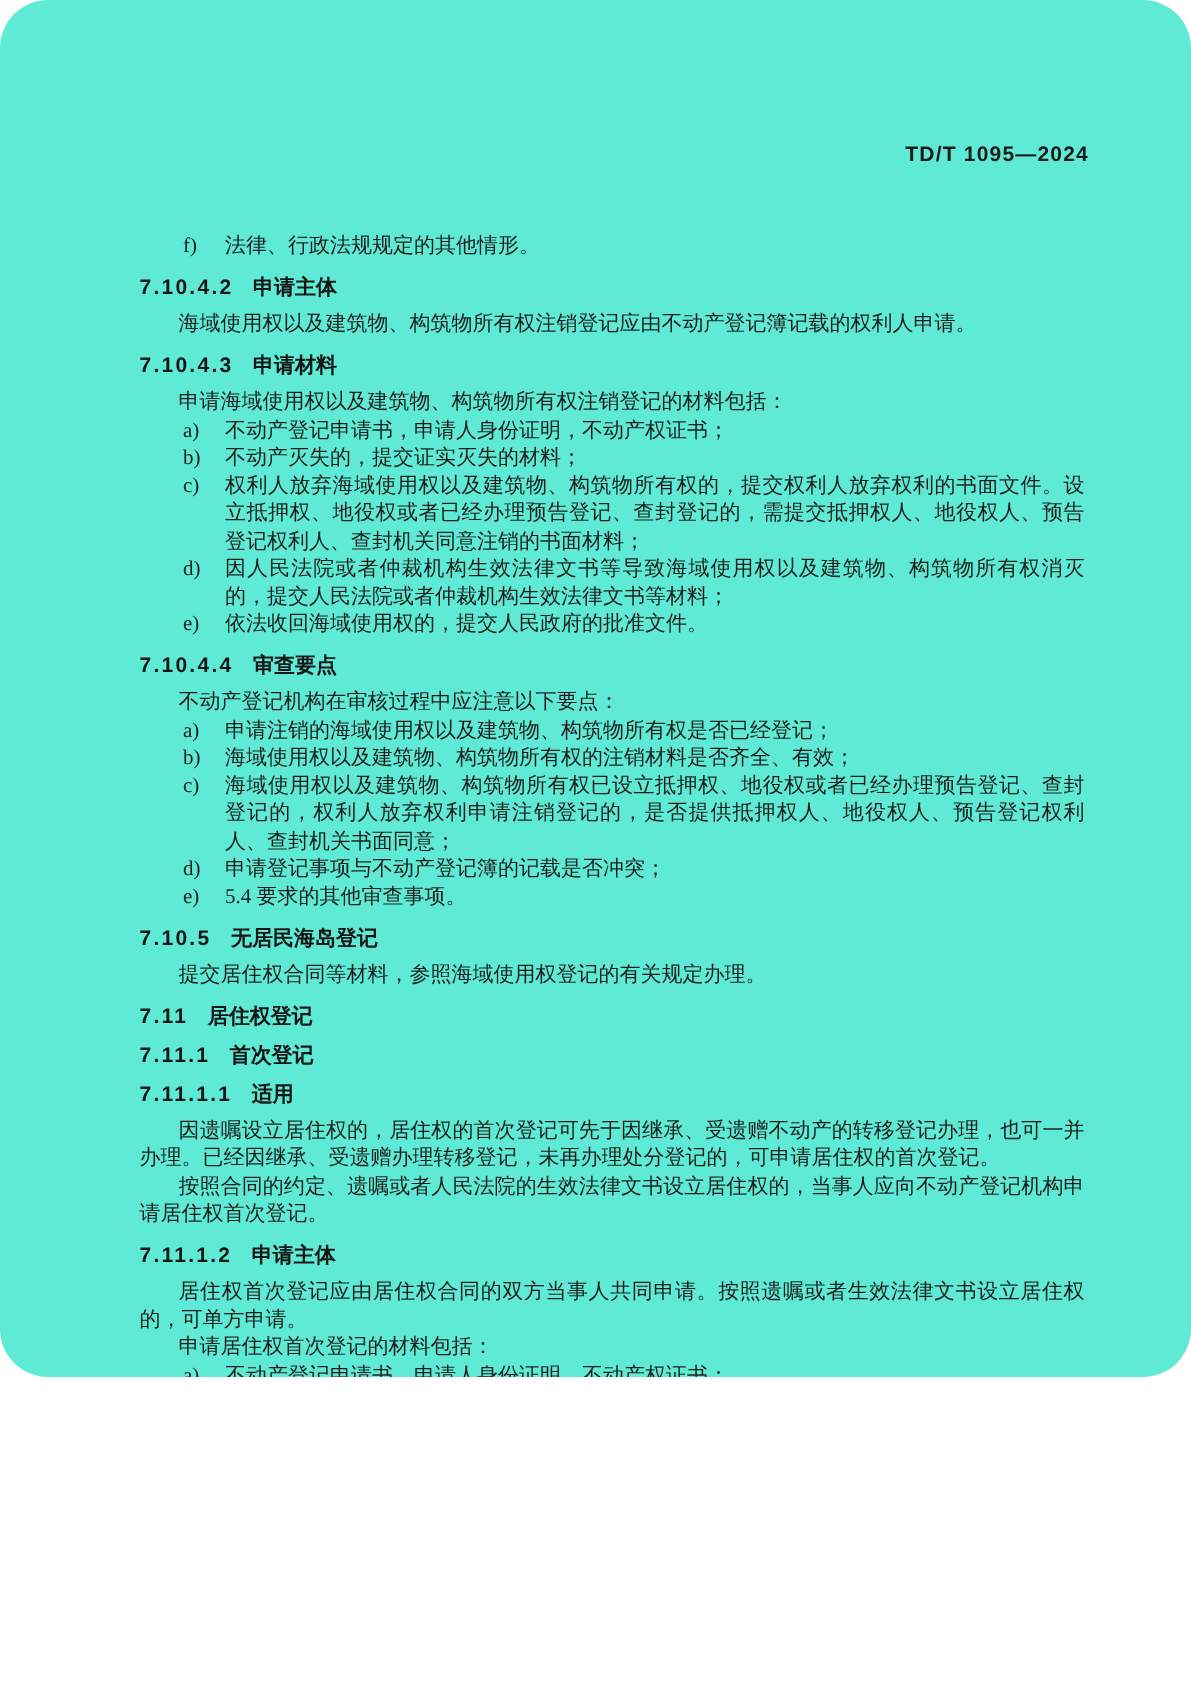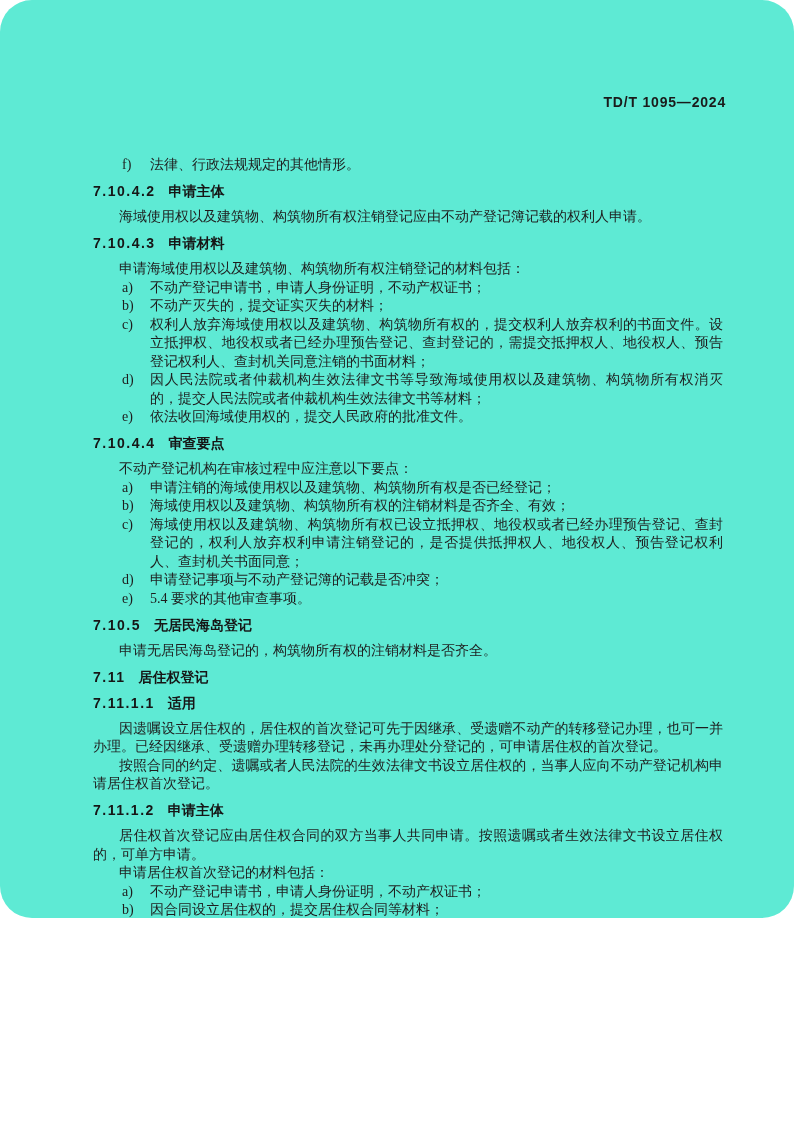--- a/index.html
+++ b/index.html
@@ -141,26 +141,29 @@
     <div class="li">
       <span class="li-label">e)</span>
       <span class="li-text">5.4 要求的其他审查事项。</span>
     </div>
 
 
     <div class="heading">
       <span class="h-num">7.10.5</span><span class="h-title">无居民海岛登记</span>
     </div>
 
-    <div class="para">申请无居民海岛登记的，构筑物所有权的注销材料是否齐全。</div>
+    <div class="para">提交居住权合同等材料，参照海域使用权登记的有关规定办理。</div>
 
     <div class="heading">
       <span class="h-num">7.11</span><span class="h-title">居住权登记</span>
     </div>
 
+    <div class="heading">
+      <span class="h-num">7.11.1</span><span class="h-title">首次登记</span>
+    </div>
 
     <div class="heading">
       <span class="h-num">7.11.1.1</span><span class="h-title">适用</span>
     </div>
 
     <div class="para">因遗嘱设立居住权的，居住权的首次登记可先于因继承、受遗赠不动产的转移登记办理，也可一并办理。已经因继承、受遗赠办理转移登记，未再办理处分登记的，可申请居住权的首次登记。</div>
     <div class="para">按照合同的约定、遗嘱或者人民法院的生效法律文书设立居住权的，当事人应向不动产登记机构申请居住权首次登记。</div>
 
     <div class="heading">
       <span class="h-num">7.11.1.2</span><span class="h-title">申请主体</span>

